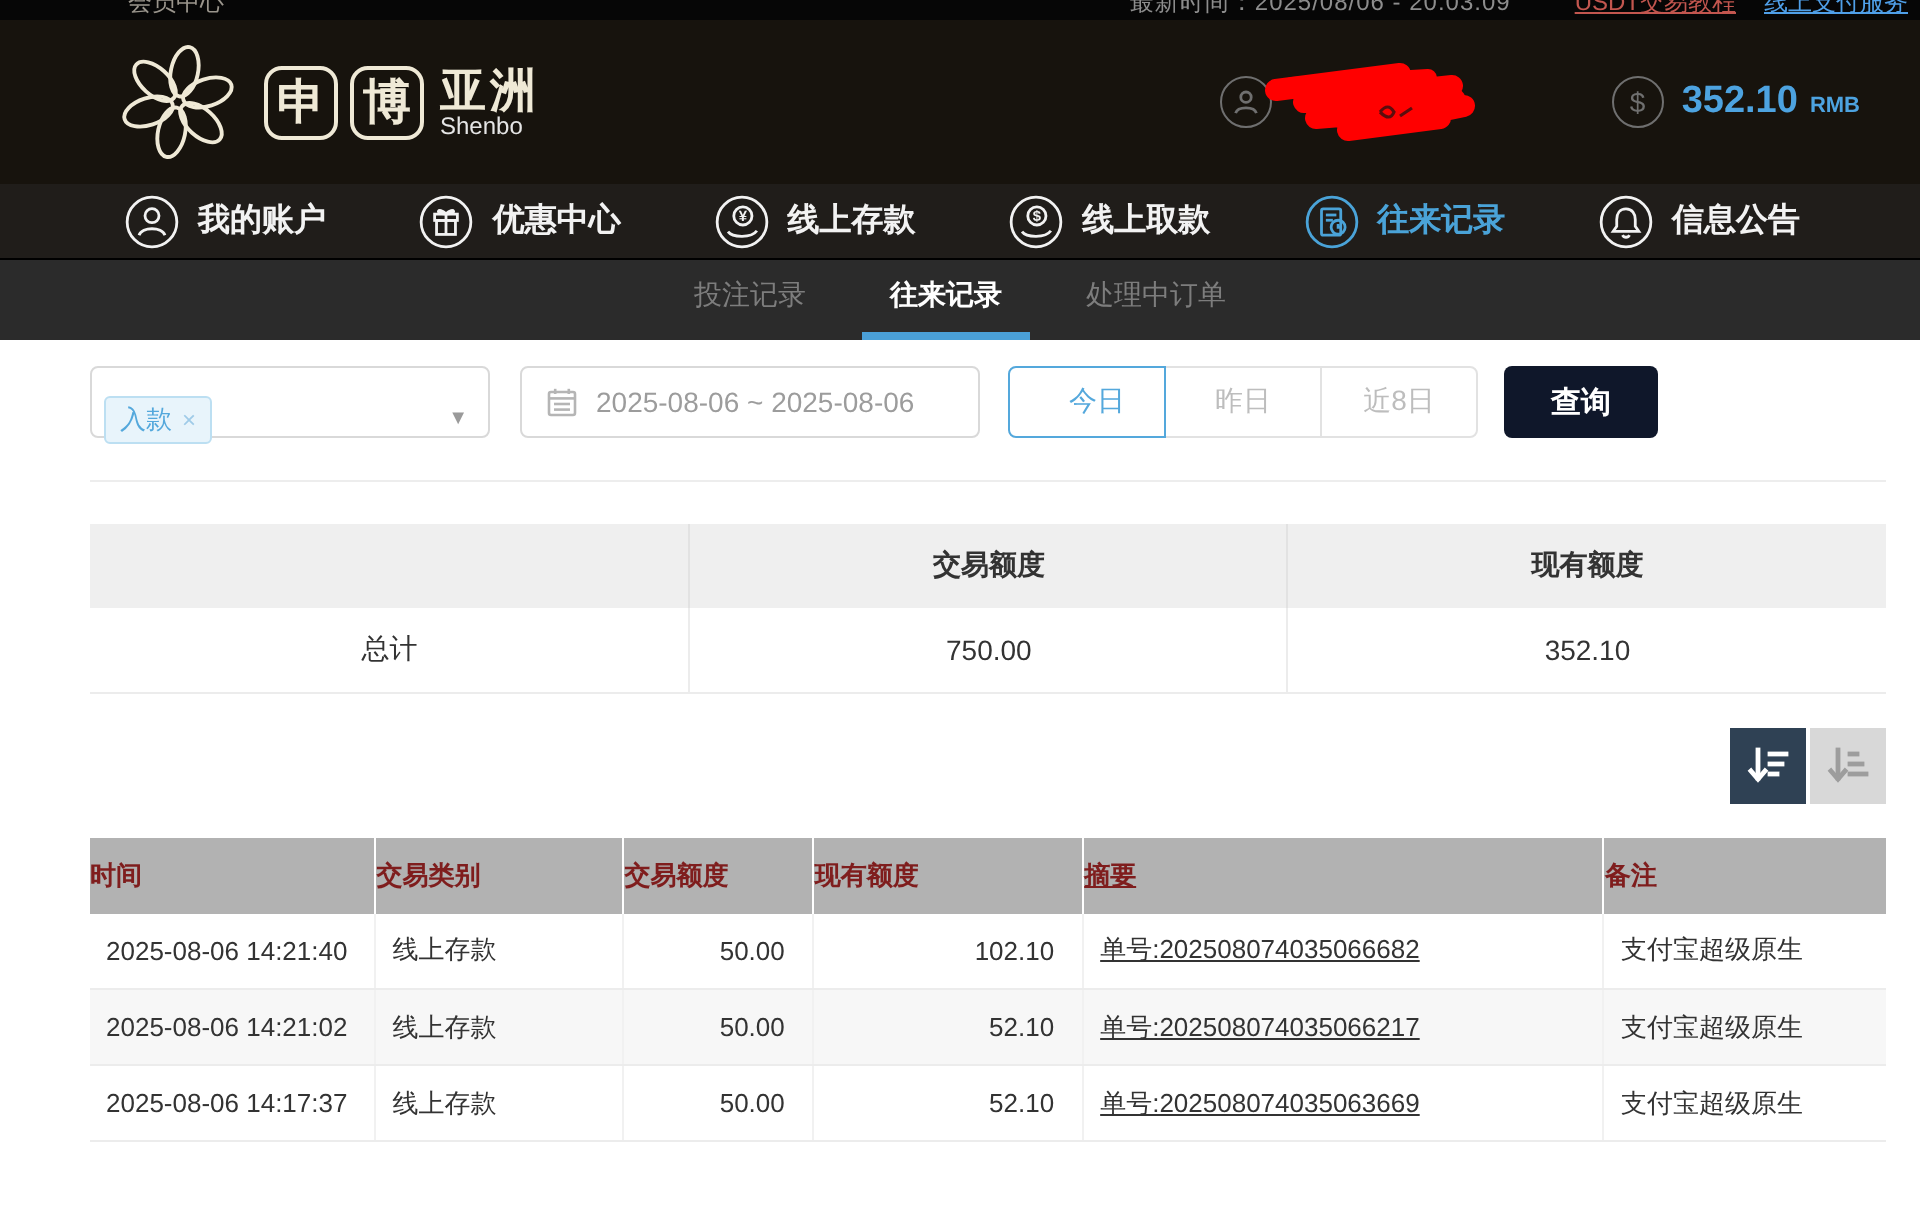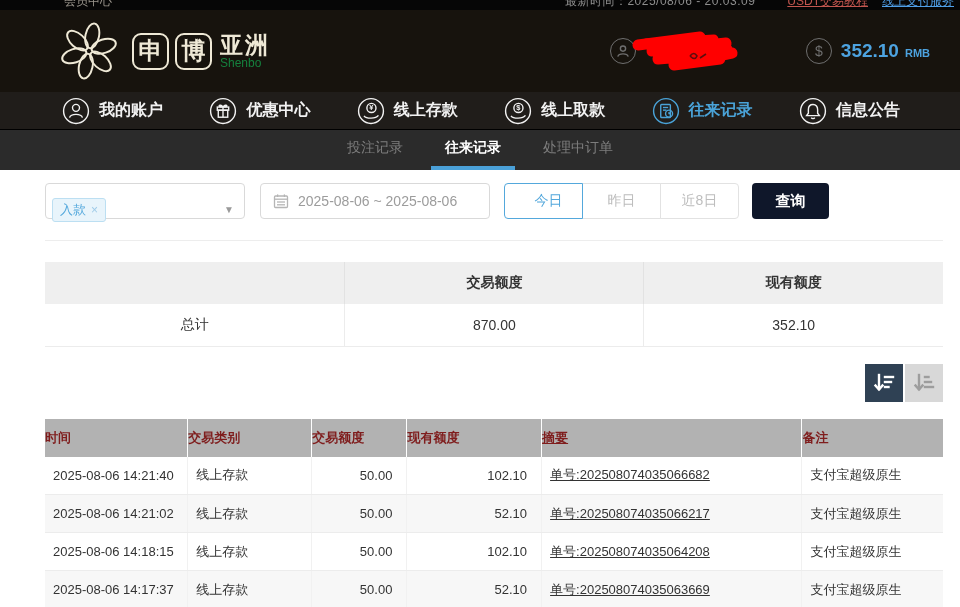--- a/index.html
+++ b/index.html
@@ -17,21 +17,21 @@
   .toplink.blue { color:#4f9fe8; }
 
   
   .header { height:82px; background:#17130d; display:flex; align-items:center; padding:0 30px 0 60px; }
   .logo { display:flex; align-items:center; color:#efe9d6; }
   .logo-flower { width:58px; height:58px; margin-right:14px; }
   .logo-box { width:37px; height:37px; border:2px solid #efe9d6; border-radius:9px;
     display:flex; align-items:center; justify-content:center; font-size:24px; font-weight:bold; margin-right:6px; }
   .logo-right { display:flex; flex-direction:column; line-height:1.05; margin-left:2px; }
   .logo-region { font-size:23px; font-weight:bold; letter-spacing:2px; }
-  .logo-sub { font-size:12px; color:#15803d; }
+  .logo-sub { font-size:12px; color:#e5e5e5; }
   .header-spacer { flex:1; }
   .user-area { display:flex; align-items:center; position:relative; margin-right:60px; }
   .circle-ic { width:26px; height:26px; border:1.5px solid #6f6f6f; border-radius:50%;
     display:flex; align-items:center; justify-content:center; color:#6f6f6f; }
   .scribble { width:118px; height:44px; margin-left:-8px; }
   .balance { display:flex; align-items:center; gap:9px; }
   .balance-amount { color:#4da3e0; font-size:19px; font-weight:bold; }
   .balance-cur { color:#4da3e0; font-size:11px; font-weight:bold; margin-left:-3px; padding-top:4px; }
 
   
@@ -257,21 +257,21 @@
 
   <table class="summary">
     <tbody>
         <tr>
       <th style="width:33.4%"></th>
       <th style="width:33.3%">交易额度</th>
       <th style="width:33.3%">现有额度</th>
     </tr>
     <tr>
       <td>总计</td>
-      <td>870.00</td>
+      <td>750.00</td>
       <td>352.10</td>
     </tr>
   </tbody>
     </table>
 
   <div class="sort-row">
     <button class="sort-btn active">
       <svg width="22" height="22" viewBox="0 0 22 22" fill="none" stroke="currentColor" stroke-width="2.4" stroke-linecap="square">
         <line x1="6" y1="3" x2="6" y2="17"></line>
           <path d="M2.5,13.5 L6,17.5 L9.5,13.5" fill="none"></path>
@@ -313,28 +313,20 @@
         </tr>
         <tr>
           <td class="c0">2025-08-06 14:21:02</td>
           <td class="c1">线上存款</td>
           <td class="c2">50.00</td>
           <td class="c3">52.10</td>
           <td class="c4">单号:202508074035066217</td>
           <td class="c5">支付宝超级原生</td>
         </tr>
         <tr>
-          <td class="c0">2025-08-06 14:18:15</td>
-          <td class="c1">线上存款</td>
-          <td class="c2">50.00</td>
-          <td class="c3">102.10</td>
-          <td class="c4">单号:202508074035064208</td>
-          <td class="c5">支付宝超级原生</td>
-        </tr>
-        <tr>
           <td class="c0">2025-08-06 14:17:37</td>
           <td class="c1">线上存款</td>
           <td class="c2">50.00</td>
           <td class="c3">52.10</td>
           <td class="c4">单号:202508074035063669</td>
           <td class="c5">支付宝超级原生</td>
         </tr>
       </tbody>
   </table>
 </div>

